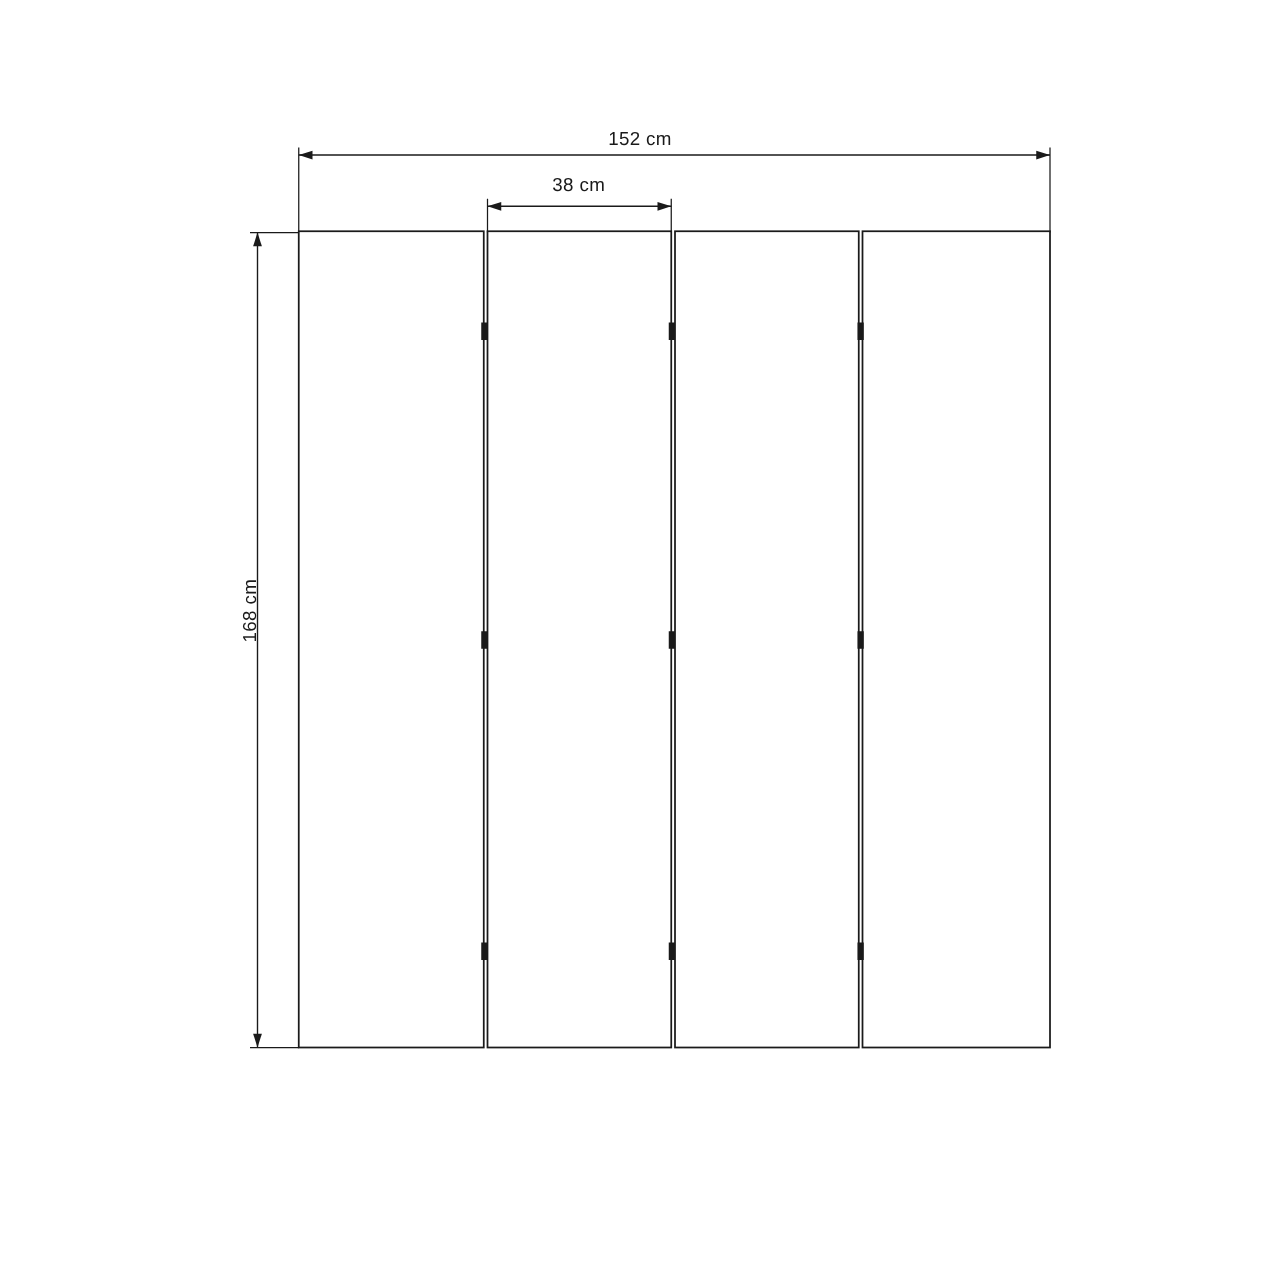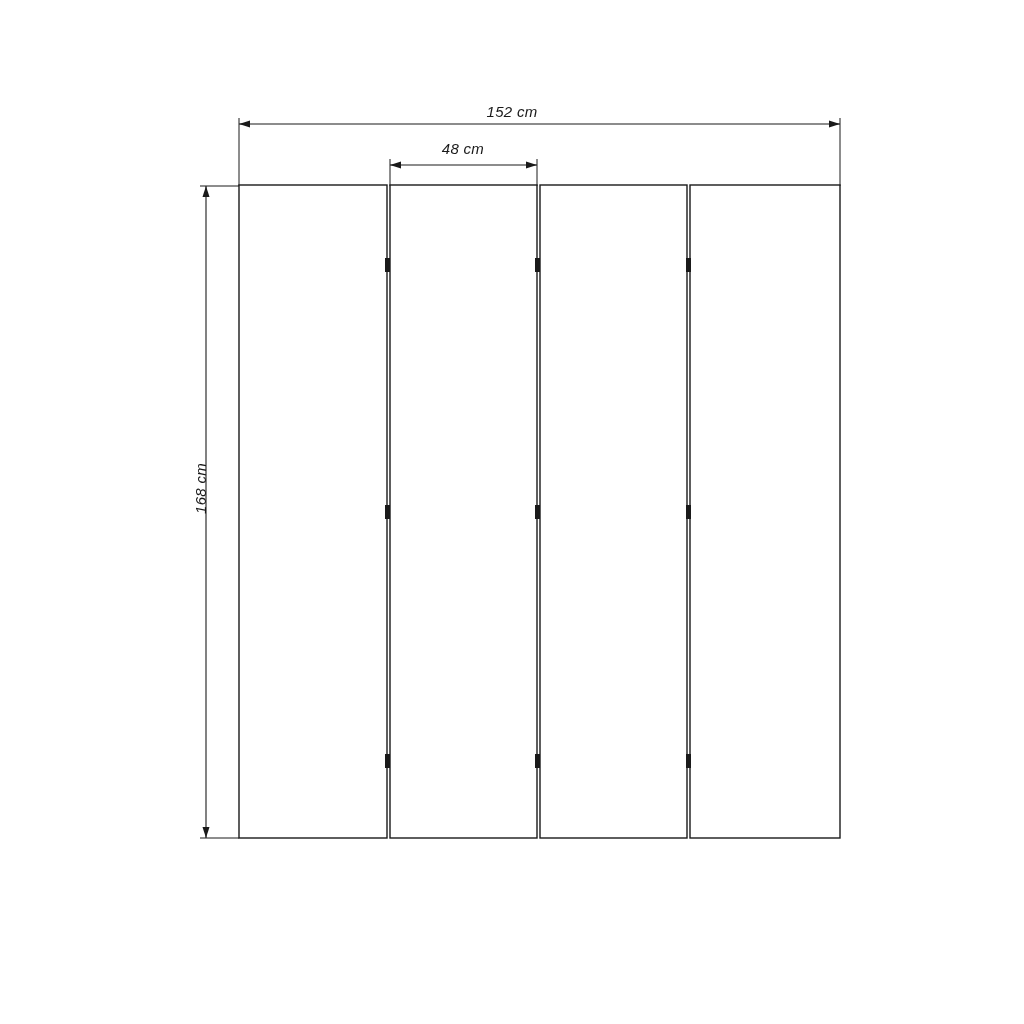--- a/index.html
+++ b/index.html
@@ -11,21 +11,20 @@
     width: 1024px;
     height: 1024px;
     font-family: "Liberation Sans", sans-serif;
     overflow: hidden;
   }
   #diagram-root {
     position: relative;
     width: 1024px;
     height: 1024px;
     background: #ffffff;
-    font-style: italic;
   }
   svg#drawing {
     position: absolute;
     left: 0;
     top: 0;
     width: 1024px;
     height: 1024px;
   }
   .dim-label {
     position: absolute;
@@ -121,17 +120,17 @@
     <g>
       <rect x="686" y="258" width="5" height="14" fill="#1a1a1a"></rect>
       <rect x="686" y="505" width="5" height="14" fill="#1a1a1a"></rect>
       <rect x="686" y="754" width="5" height="14" fill="#1a1a1a"></rect>
     </g>
 
   </svg>
 
   <div class="dim-label" id="label-width-total">152 cm</div>
 
-  <div class="dim-label" id="label-width-panel">48 cm</div>
+  <div class="dim-label" id="label-width-panel">38 cm</div>
 
   <div class="dim-label" id="label-height-total">168 cm</div>
 
 </div>
 
 </body></html>

